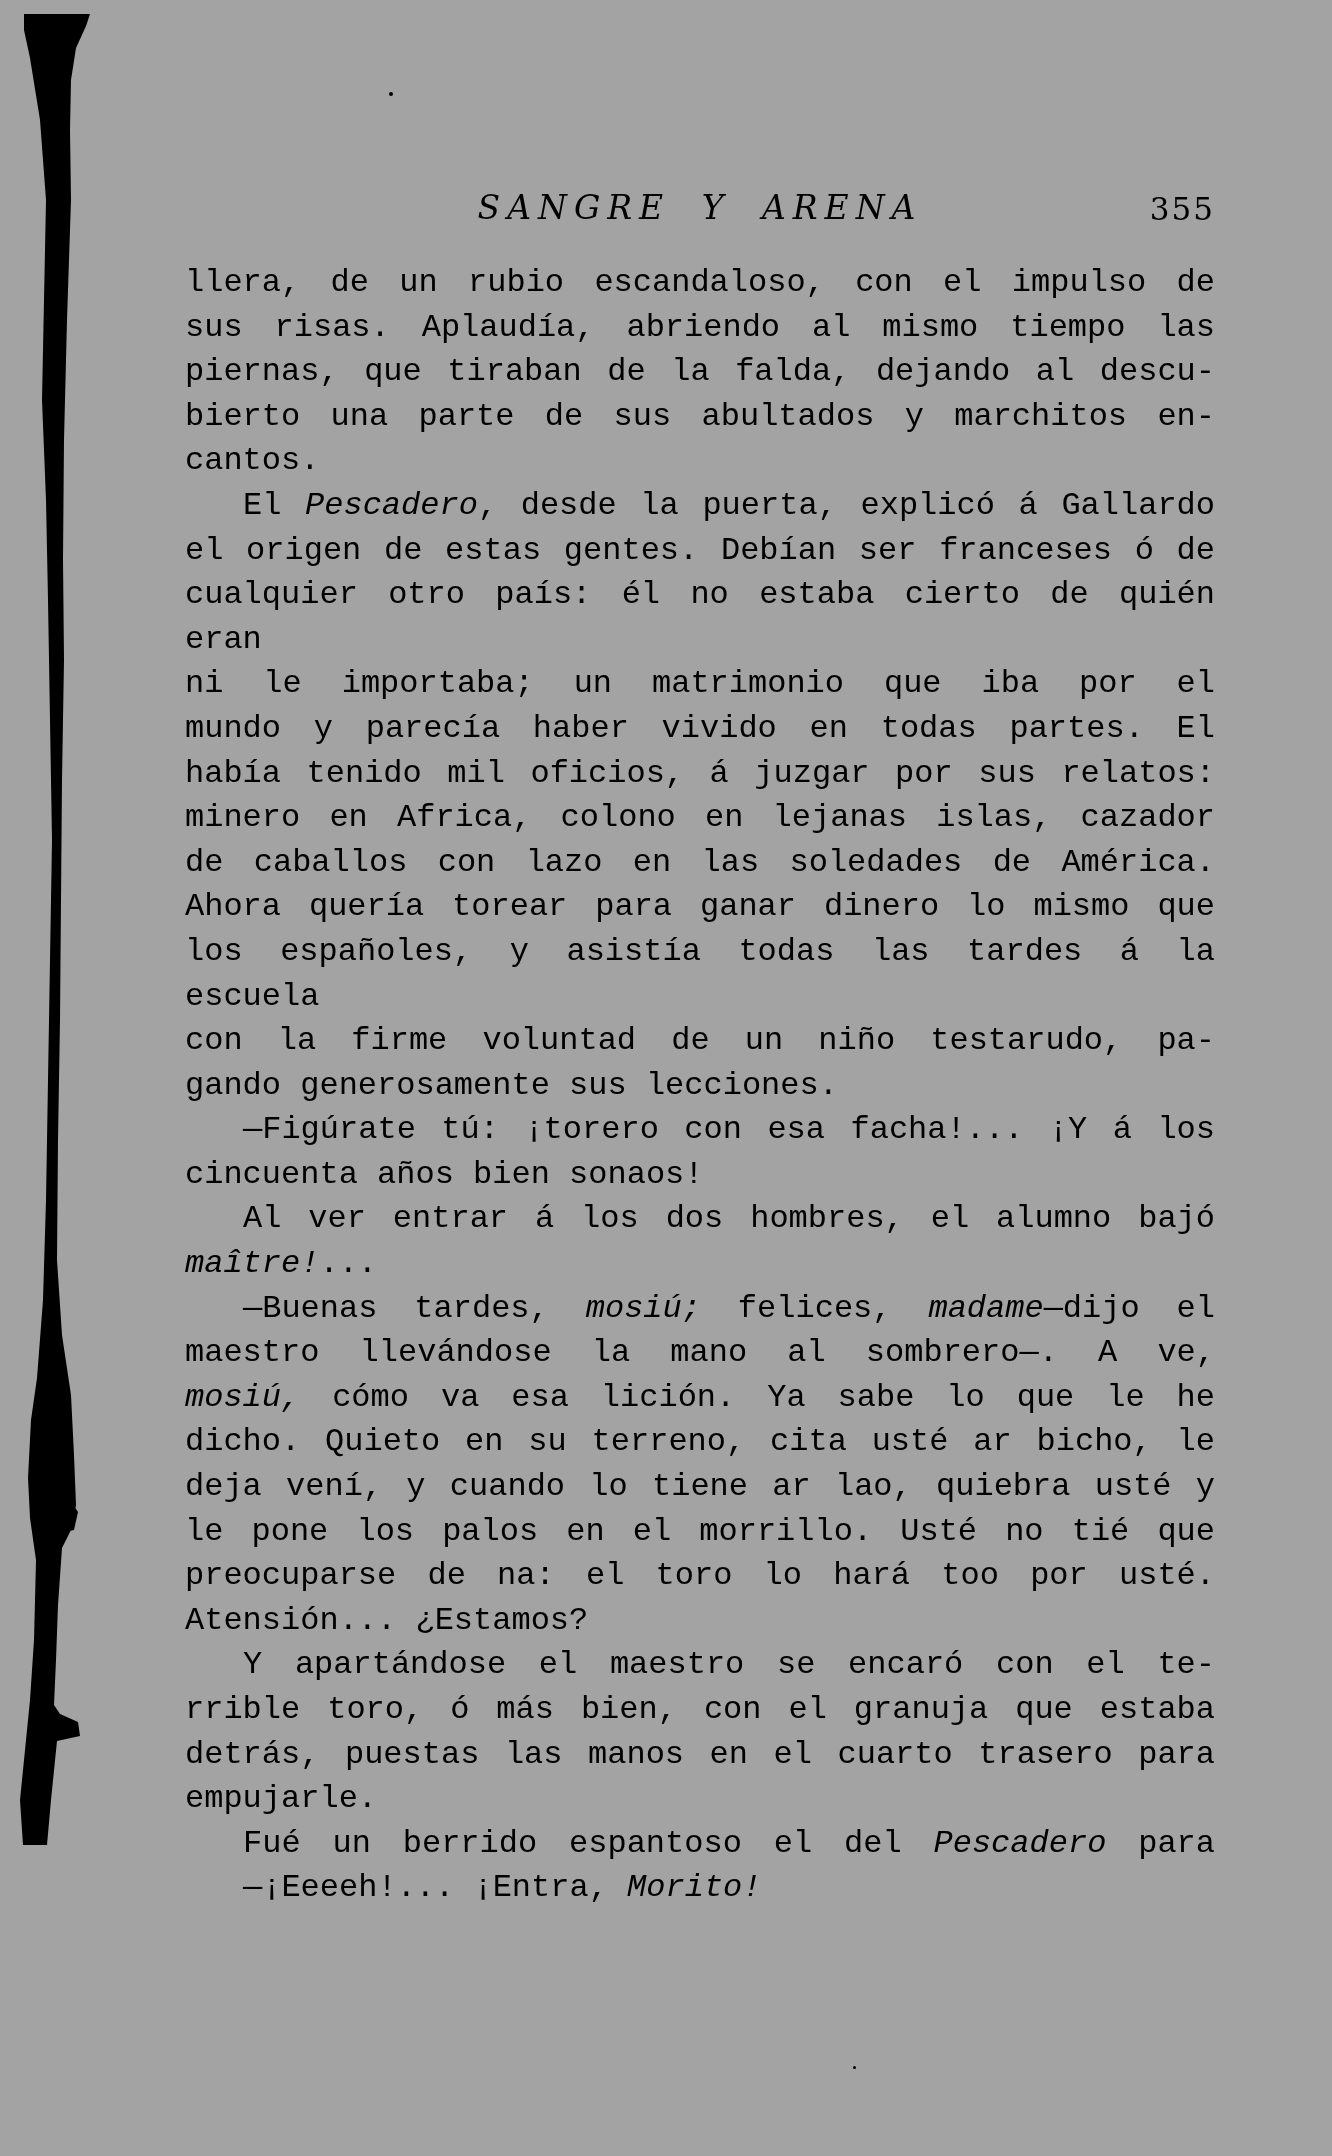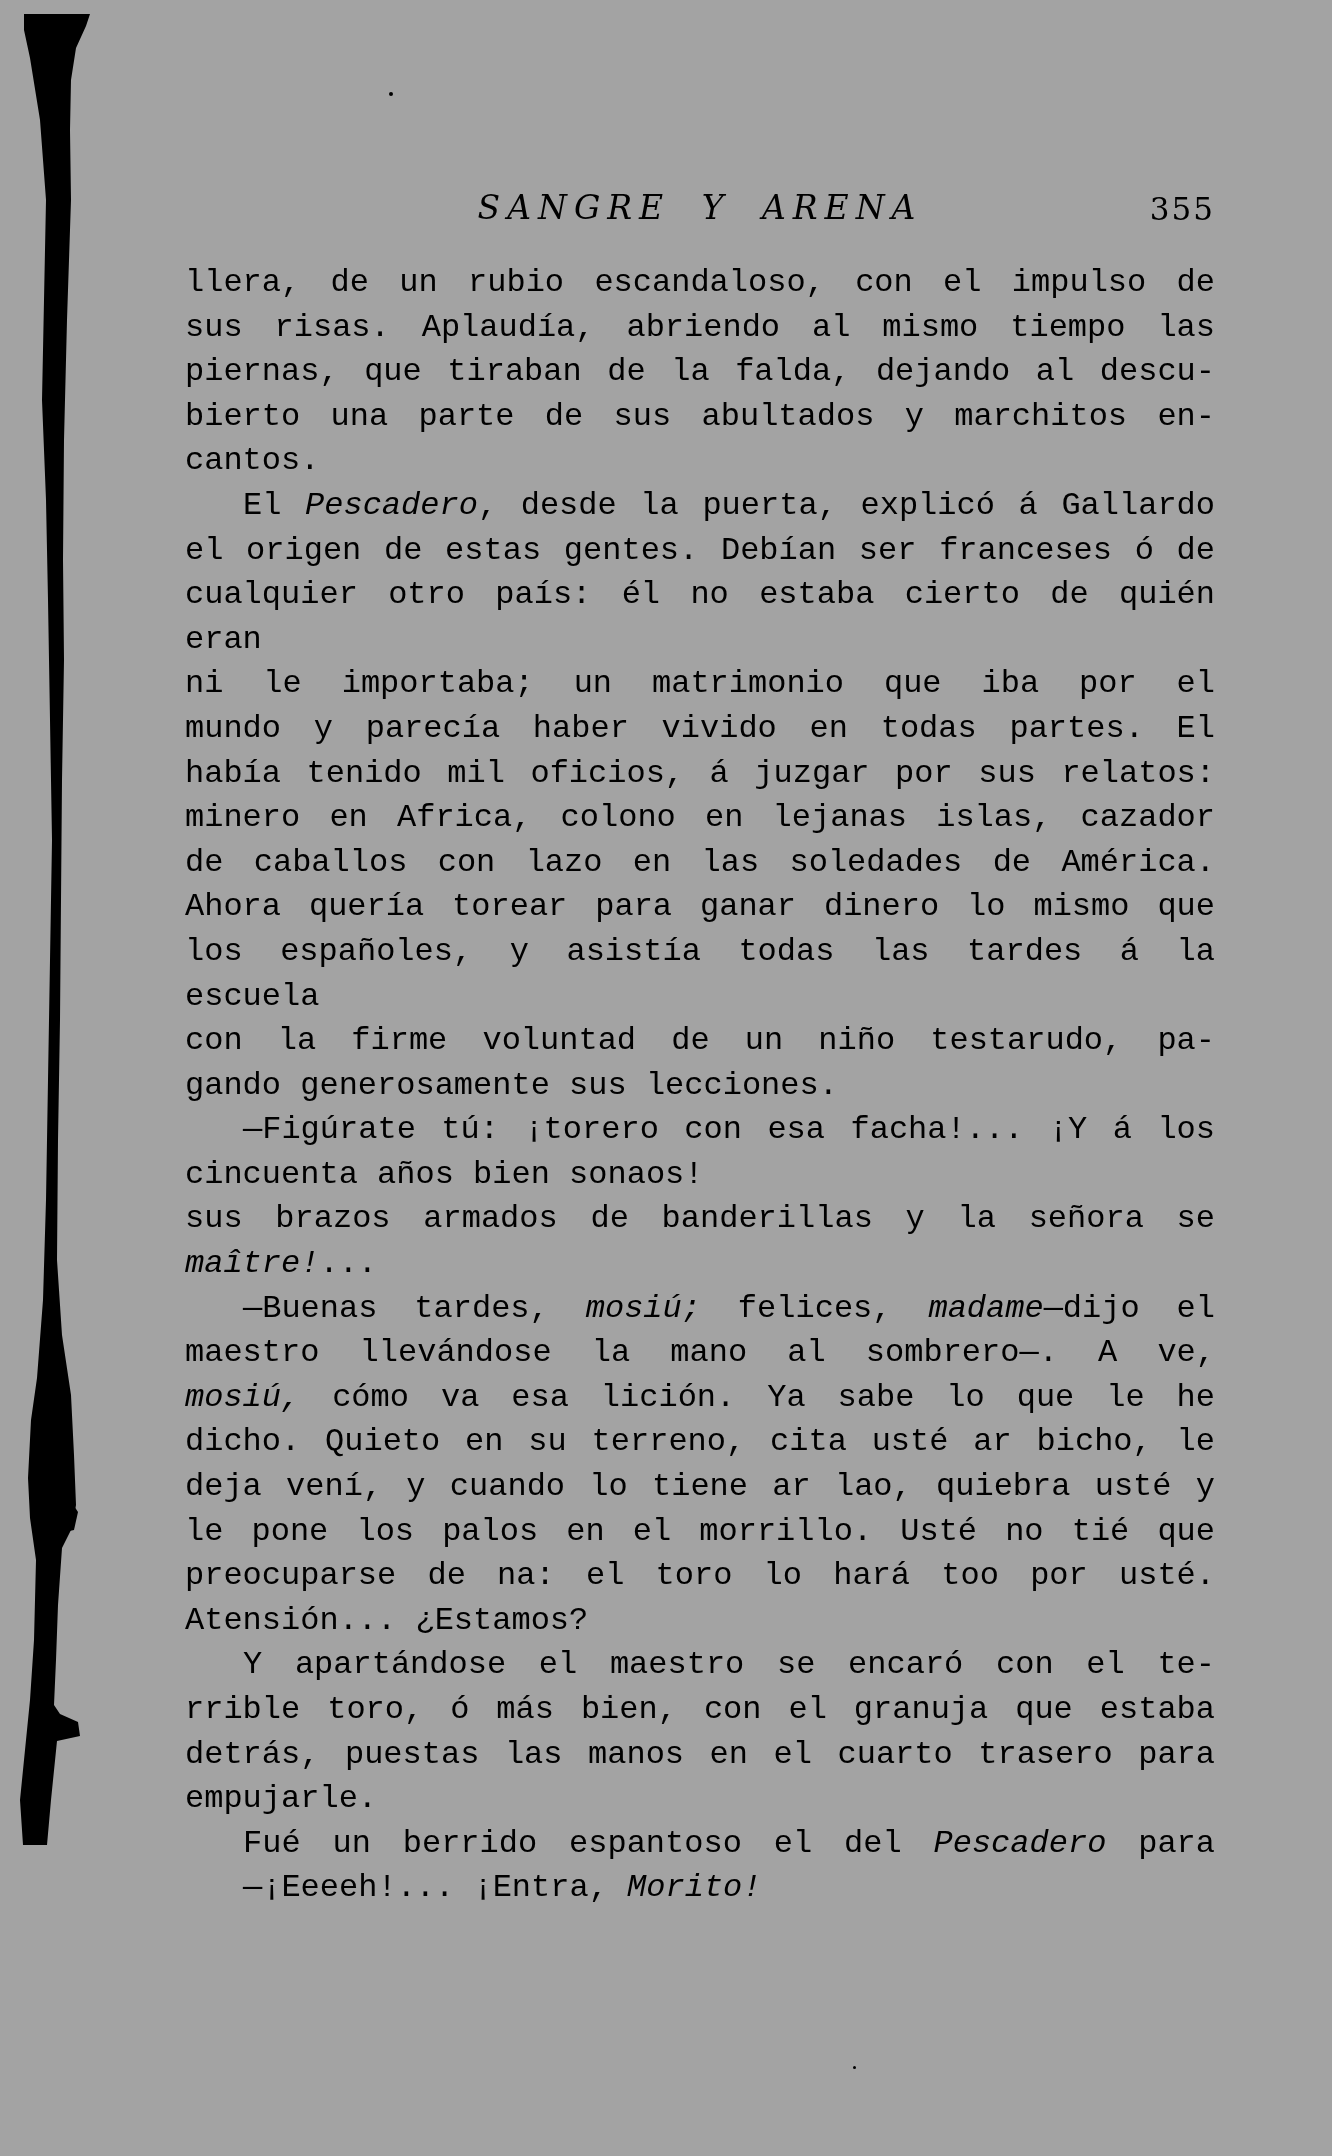--- a/index.html
+++ b/index.html
@@ -93,21 +93,21 @@
       <div class="line j"><span>mundo y parecía haber vivido en todas partes. El</span></div>
       <div class="line j"><span>había tenido mil oficios, á juzgar por sus relatos:</span></div>
       <div class="line j"><span>minero en Africa, colono en lejanas islas, cazador</span></div>
       <div class="line j"><span>de caballos con lazo en las soledades de América.</span></div>
       <div class="line j"><span>Ahora quería torear para ganar dinero lo mismo que</span></div>
       <div class="line j"><span>los españoles, y asistía todas las tardes á la escuela</span></div>
       <div class="line j"><span>con la firme voluntad de un niño testarudo, pa-</span></div>
       <div class="line"><span>gando generosamente sus lecciones.</span></div>
       <div class="line j ind"><span>—Figúrate tú: ¡torero con esa facha!... ¡Y á los</span></div>
       <div class="line"><span>cincuenta años bien sonaos!</span></div>
-      <div class="line j"><span>sus brazos armados de banderillas y la señora se</span></div>
+      <div class="line j ind"><span>Al ver entrar á los dos hombres, el alumno bajó</span></div>
       <div class="line"><span class="it">maître!</span><span>...</span></div>
       <div class="line j ind"><span>—Buenas tardes, </span><span class="it">mosiú;</span><span> felices, </span><span class="it">madame</span><span>—dijo el</span></div>
       <div class="line j"><span>maestro llevándose la mano al sombrero—. A ve,</span></div>
       <div class="line j"><span class="it">mosiú,</span><span> cómo va esa lición. Ya sabe lo que le he</span></div>
       <div class="line j"><span>dicho. Quieto en su terreno, cita usté ar bicho, le</span></div>
       <div class="line j"><span>deja vení, y cuando lo tiene ar lao, quiebra usté y</span></div>
       <div class="line j"><span>le pone los palos en el morrillo. Usté no tié que</span></div>
       <div class="line j"><span>preocuparse de na: el toro lo hará too por usté.</span></div>
       <div class="line"><span>Atensión... ¿Estamos?</span></div>
       <div class="line j ind"><span>Y apartándose el maestro se encaró con el te-</span></div>

